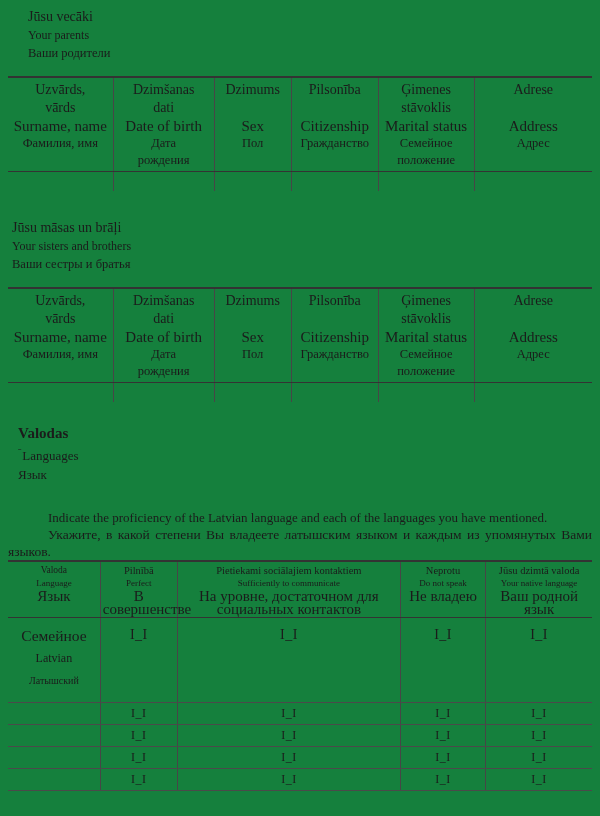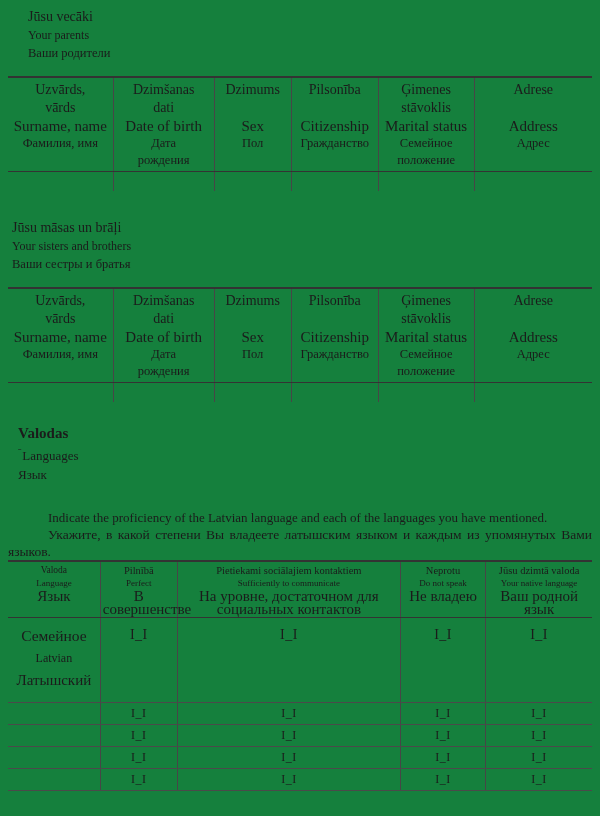--- a/index.html
+++ b/index.html
@@ -82,21 +82,21 @@
   .lh-lv  { font-size: 10.5px; line-height: 13px; }
   .lh-en  { font-size: 9px;    line-height: 13px; }
   .lh-ru  { font-size: 15px;    line-height: 13px; }
   th.small-head .lh-lv { font-size: 9.5px; }
 
   .lang-table td { text-align: center; }
   tr.lang-main-row td { height: 74px; vertical-align: top; border-bottom: 1px solid #4a4a4a; }
   .lang-name { padding-top: 6px; }
   .lang-name .ln-lv { font-size: 15.5px; line-height: 24px; }
   .lang-name .ln-en { font-size: 12px;   line-height: 20px; }
-  .lang-name .ln-ru { font-size: 15px; line-height: 25px; }
+  .lang-name .ln-ru { font-size: 10px; line-height: 25px; }
   td.cb { font-size: 14px; letter-spacing: 0.5px; padding-top: 9px; }
   tr.lang-empty-row td { height: 19px; vertical-align: middle; border-bottom: 1px solid #4a4a4a; }
   tr.lang-empty-row td.cb { font-size: 12px; padding-top: 0; }
 </style>
 </head>
 <body>
 
 <div class="page">
 
   <div class="tri-heading heading-parents">

